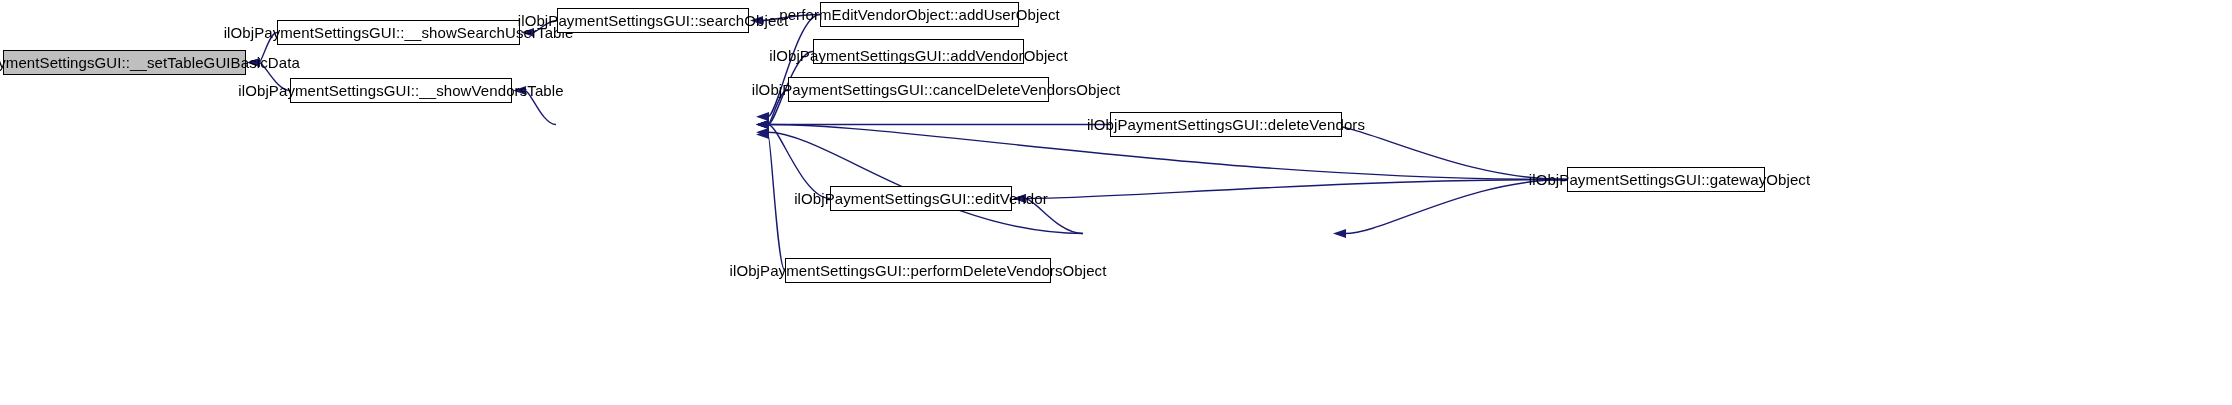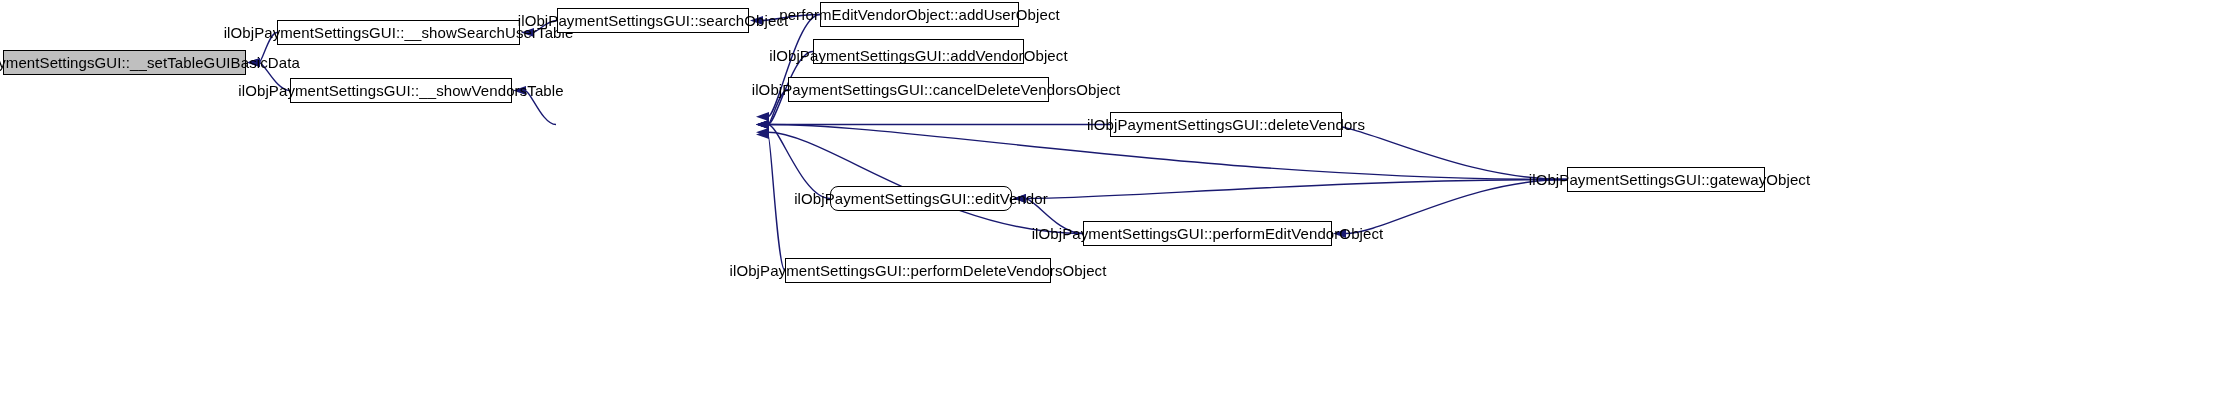--- a/index.html
+++ b/index.html
@@ -110,22 +110,19 @@
     </div>
     <div class="node" style="left: 788px; top: 77px; width: 261px; padding-left: 44px;">
       <span class="node-label">ilObjPaymentSettingsGUI::cancelDeleteVendorsObject</span>
     </div>
     <div class="node" style="left: 1110px; top: 112px; width: 232px; align-items: center;">
       <span class="node-label">ilObjPaymentSettingsGUI::deleteVendors</span>
     </div>
     <div class="node" style="left: 1567px; top: 167px; width: 198px; padding-left: 16px;">
       <span class="node-label">ilObjPaymentSettingsGUI::gatewayObject</span>
     </div>
-    <div class="node" style="left: 830px; top: 186px; width: 182px; border-radius: 8px;">
+    <div class="node" style="left: 830px; top: 186px; width: 182px;">
       <span class="node-label">ilObjPaymentSettingsGUI::editVendor</span>
-    </div>
-    <div class="node" style="left: 1083px; top: 221px; width: 249px;">
-      <span class="node-label">ilObjPaymentSettingsGUI::performEditVendorObject</span>
     </div>
     <div class="node" style="left: 785px; top: 258px; width: 266px;">
       <span class="node-label">ilObjPaymentSettingsGUI::performDeleteVendorsObject</span>
     </div>
   </div>
 
 </body></html>

